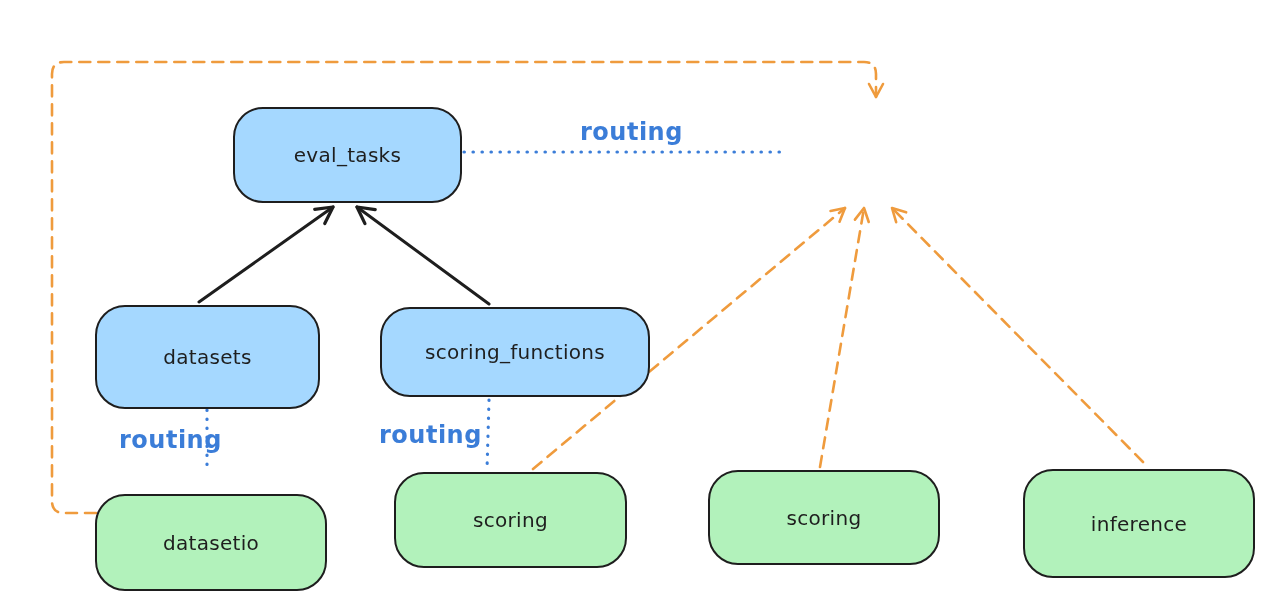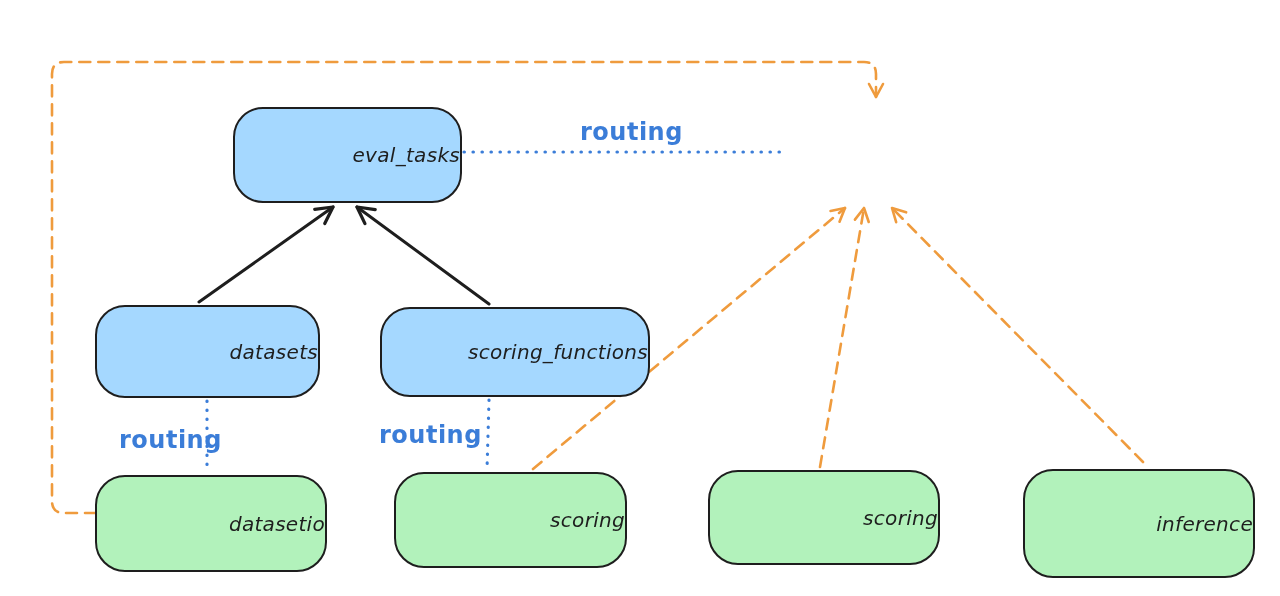--- a/index.html
+++ b/index.html
@@ -53,25 +53,24 @@
     stroke-linecap: round;
     stroke-linejoin: round;
   }
   .node {
     position: absolute;
     box-sizing: border-box;
     border: 2.5px solid var(--stroke, #1e1e1e);
     border-radius: 30px;
     display: flex;
     align-items: center;
-    justify-content: flex-end;
+    justify-content: center;
     font-size: 20px;
     color: var(--stroke, #1e1e1e);
     letter-spacing: 0.3px;
-    font-style: italic;
   }
   .node.blue  { background: var(--blue-fill, #a5d8ff); }
   .node.green { background: var(--green-fill, #b2f2bb); }
   .routing-label {
     position: absolute;
     color: var(--routing-blue, #3b7dd8);
     font-size: 24px;
     font-weight: 700;
     letter-spacing: 0.5px;
   }
@@ -102,29 +101,29 @@
     <path d="M820 467 L864 208" class="edge-orange" marker-end="url(#m-orange)"></path>
     <path d="M1143 462 L892 208" class="edge-orange" marker-end="url(#m-orange)"></path>
     <path d="M96 513 L64 513 Q52 513 52 501 L52 74 Q52 62 64 62 L864 62 Q876 62 876 74 L876 97" class="edge-orange" marker-end="url(#m-orange)"></path>
   </svg>
 
   <div class="node blue" style="left:233px; top:107px; width:229px; height:96px;">
     <span>eval_tasks</span>
   </div>
 
 
-  <div class="node blue" style="left:95px; top:305px; width:225px; height:93px;">
+  <div class="node blue" style="left:95px; top:305px; width:225px; height:104px;">
     <span>datasets</span>
   </div>
 
   <div class="node blue" style="left:380px; top:307px; width:270px; height:90px;">
     <span>scoring_functions</span>
   </div>
 
-  <div class="node green" style="left:95px; top:475px; width:232px; height:97px;">
+  <div class="node green" style="left:95px; top:494px; width:232px; height:97px;">
     <span>datasetio</span>
   </div>
 
   <div class="node green" style="left:394px; top:472px; width:233px; height:96px;">
     <span>scoring</span>
   </div>
 
   <div class="node green" style="left:708px; top:470px; width:232px; height:95px;">
     <span>scoring</span>
   </div>

